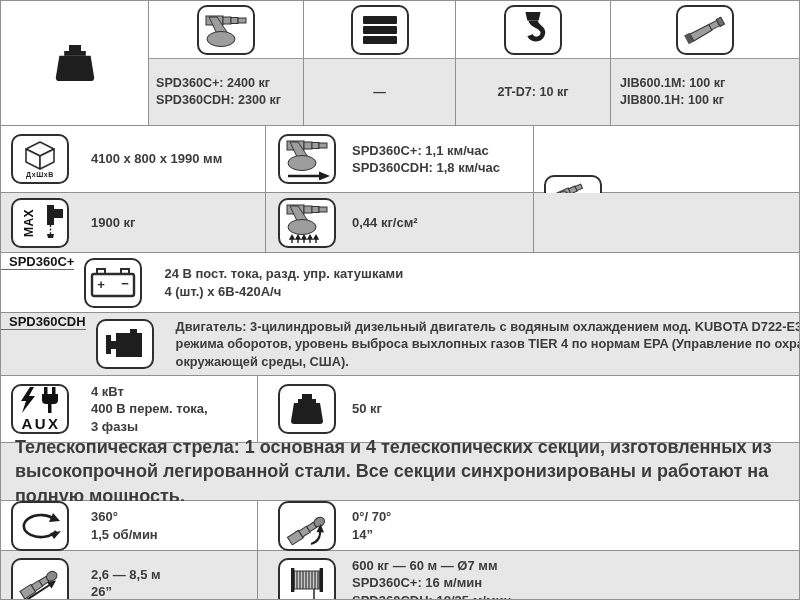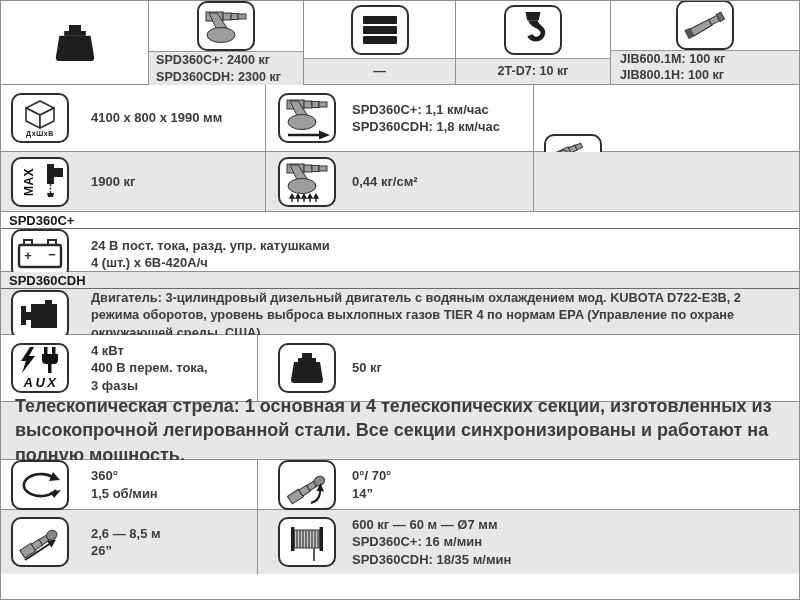--- a/index.html
+++ b/index.html
@@ -11,35 +11,35 @@
   .row{display:flex; border-bottom:1px solid var(--grid); background:#fff; flex-shrink:0;}
   .row.alt{background:var(--alt);}
   .row:last-child{border-bottom:none;}
   .cell{display:flex; align-items:center; height:100%;}
   .vline{border-right:1px solid var(--grid);}
   .txt{font-size:13px; font-weight:bold; color:var(--txt); line-height:1.32;}
   .txt .ln{display:block; white-space:nowrap;}
   .icon-box{width:58px; height:50px; border:2px solid #2e2e2e; border-radius:10px; background:#fff;
     display:flex; flex-direction:column; align-items:center; justify-content:center; flex-shrink:0;}
   
-  #hdr{height:84px;}
+  #hdr{height:125px;}
   .hcol{display:flex; flex-direction:column; height:100%;}
   .hicon{height:57px; display:flex; align-items:center; justify-content:center; background:#fff;}
   .hval{flex:1; background:var(--alt); border-top:1px solid #9a9a9a; display:flex; flex-direction:column; justify-content:center; padding:0 7px;}
   .hval.center{align-items:center;}
   .hval .ln{display:block; white-space:nowrap; font-size:12.6px;}
   
   .sec-label{height:17px; font-size:13px; font-weight:bold; color:#161616; padding:1px 0 0 8px; border-bottom:1px solid #6a6a6a; line-height:15px;}
   .sec-body{display:flex; align-items:center; flex:1;}
-  .col{display:flex; flex-direction:column; height:100%;}
+  .col{display:flex; flex-direction:row; height:100%;}
   .pad-l10{margin-left:10px;} .pad-l12{margin-left:12px;} .pad-l20{margin-left:20px;}
   .gap22{margin-left:22px;} .gap16{margin-left:16px;}
   .para{font-size:18px; font-weight:bold; color:var(--txt); line-height:1.35;}
   .max-label{transform:rotate(-90deg); font-size:12px; font-weight:bold; color:#111; letter-spacing:.5px;}
-  .aux-label{font-size:13px; font-weight:bold; letter-spacing:2.5px; color:#111; margin-top:1px; padding-left:2px;font-style:italic;}
+  .aux-label{font-size:15px; font-weight:bold; letter-spacing:2.5px; color:#111; margin-top:1px; padding-left:2px;}
   .dims-label{font-size:7px; font-weight:bold; color:#222; letter-spacing:.6px; margin-top:1px;}
   svg{display:block;}
 </style>
 </head>
 <body>
 
 <div id="sheet">
 
   <div class="row" id="hdr">
     <div class="cell vline" style="width:148px; justify-content:center;">

